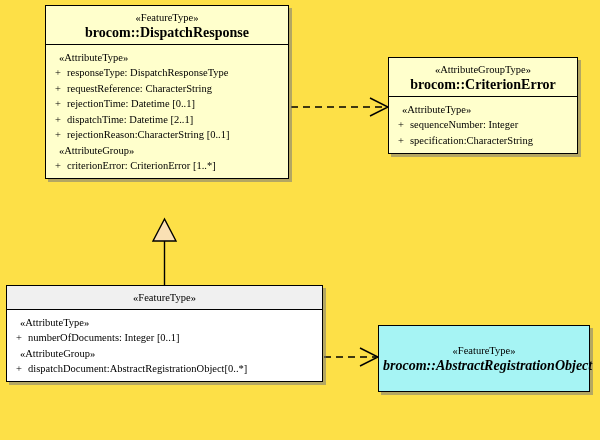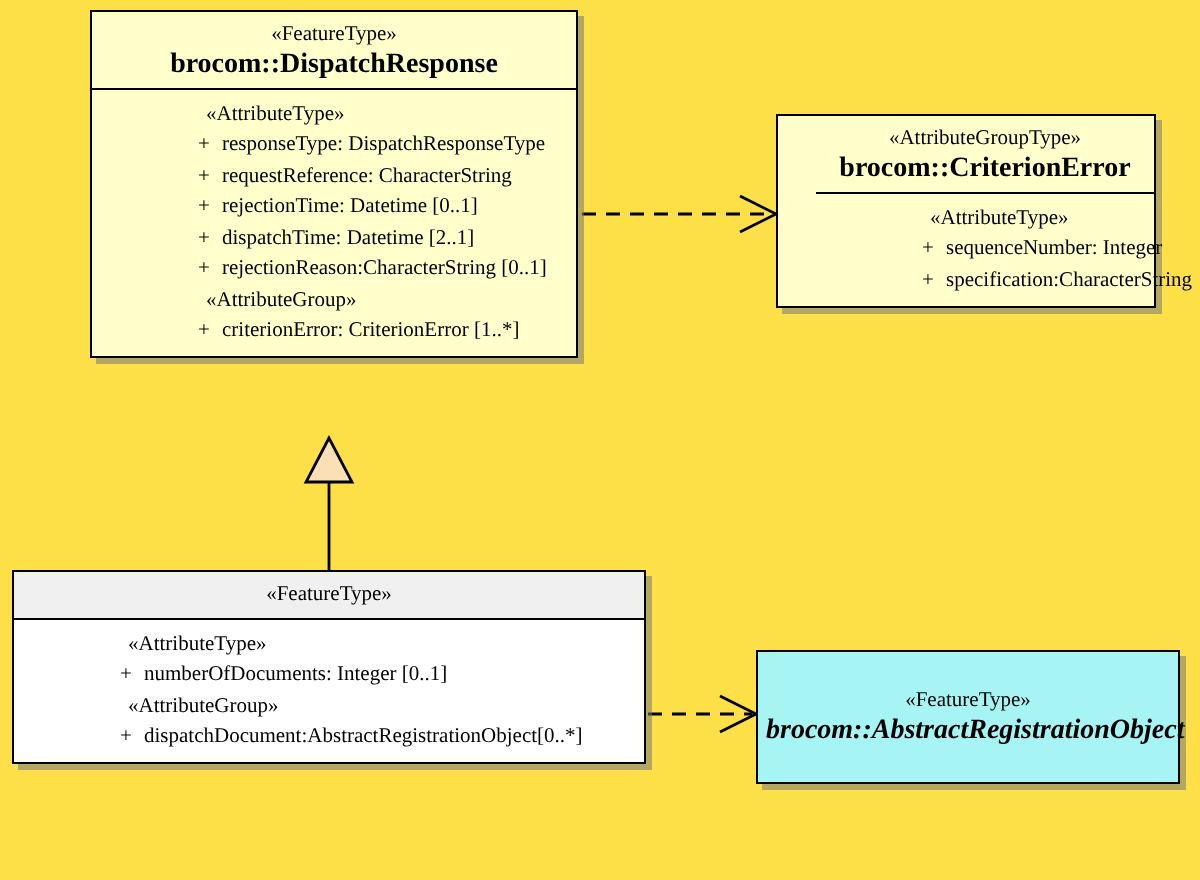--- a/index.html
+++ b/index.html
@@ -41,21 +41,20 @@
     font-weight: bold;
     color: #000;
     line-height: 15px;
     white-space: nowrap;
   }
   .class-name.abstract {
     font-style: italic;
   }
   .uml-body {
     padding: 5px 3px 5px 3px;
-    margin-left: 44px;
   }
   .group-label {
     font-size: 10.5px;
     line-height: 15px;
     padding-left: 10px;
     white-space: nowrap;
   }
   .attr-row {
     display: flex;
     font-size: 10.5px;
@@ -72,21 +71,20 @@
   }
 
   
   #box-dispatch-response {
     left: 45px; top: 5px; width: 244px;
     background: #ffffcc;
   }
   #box-criterion-error {
     left: 388px; top: 57px; width: 190px;
     background: #ffffcc;
-    padding-left: 19px;
   }
   #box-dispatch-characteristics {
     left: 6px; top: 285px; width: 317px;
     background: #ffffff;
   }
   #box-dispatch-characteristics .uml-header {
     background: #f0f0f0;
   }
   #box-abstract-registration-object {
     left: 378px; top: 325px; width: 212px;

